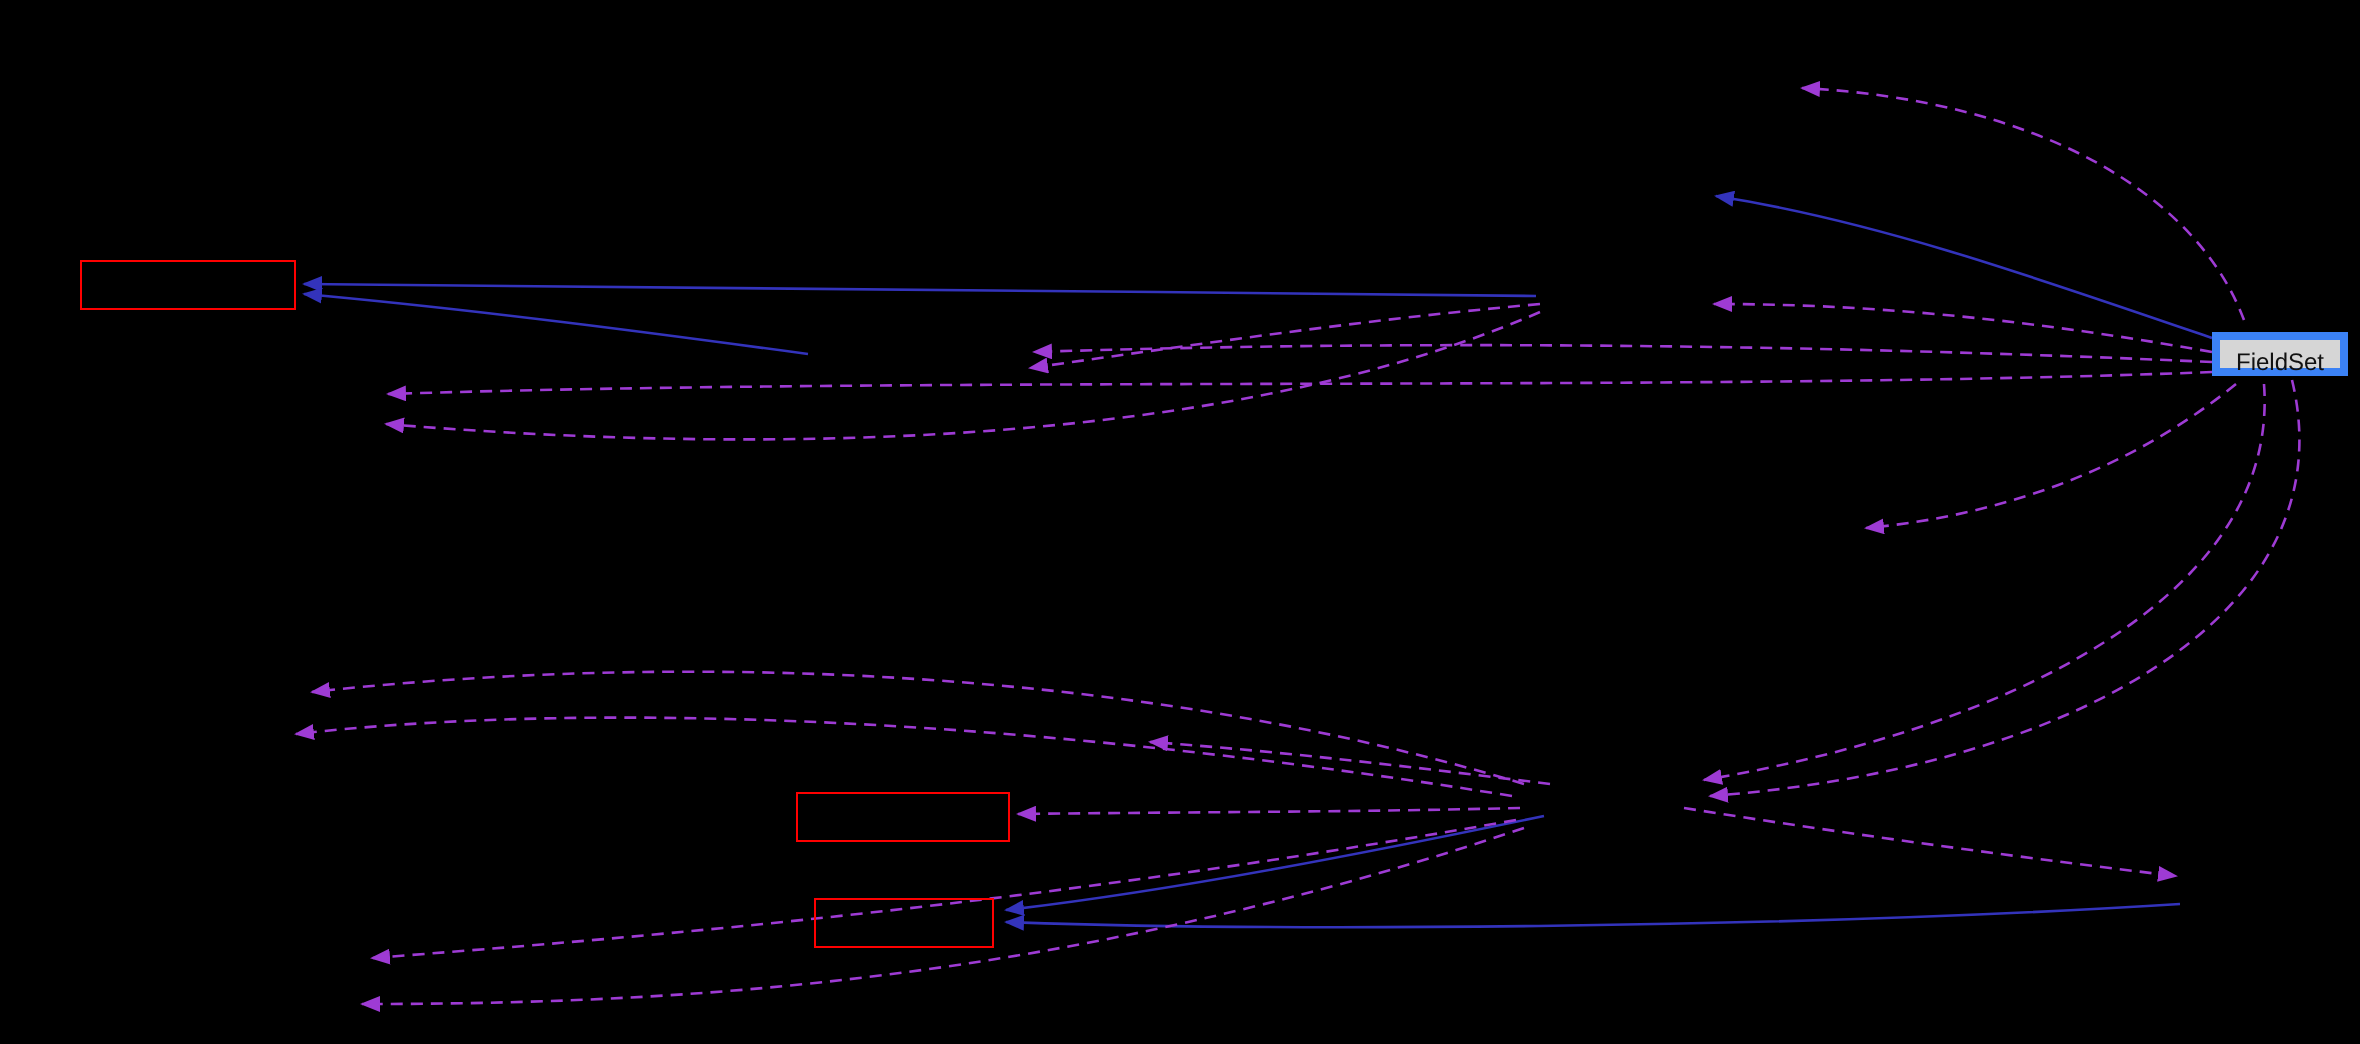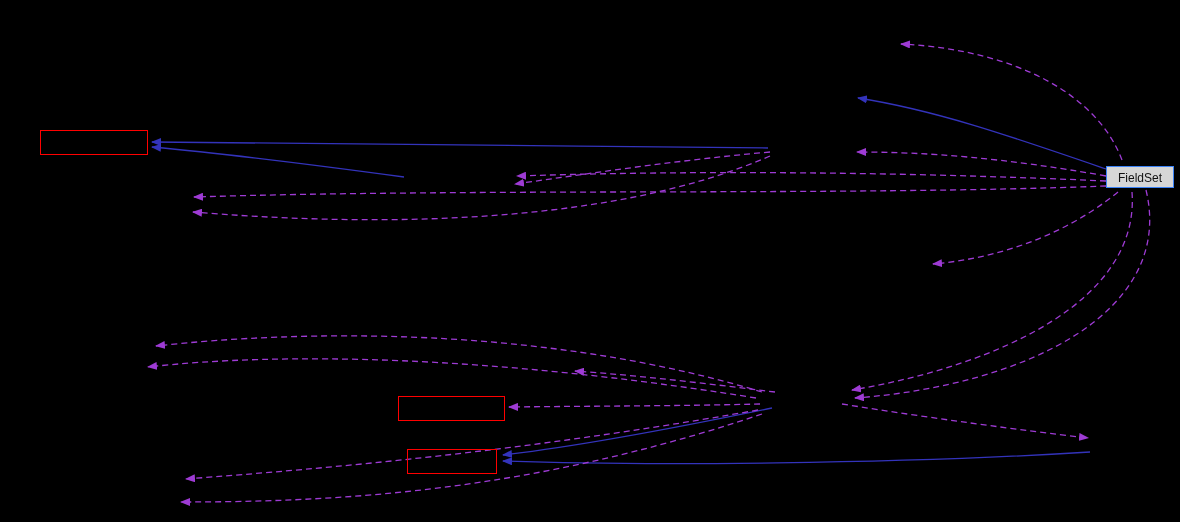--- a/index.html
+++ b/index.html
@@ -36,21 +36,21 @@
   .node {
     position: absolute;
     box-sizing: border-box;
     font-size: 12px;
     text-align: center;
     white-space: nowrap;
   }
   .label-node {
     background: var(--node-bg, #d6d6d6);
     color: var(--node-text, #111111);
-    border: 1px solid #3b82f6;
+    border: 4px solid #3b82f6;
   }
   .highlight-node {
     background: transparent;
     border: 1px solid var(--highlight-border, #ff0000);
   }
 </style>
 </head>
 <body>
 
 <div id="graph-canvas">

